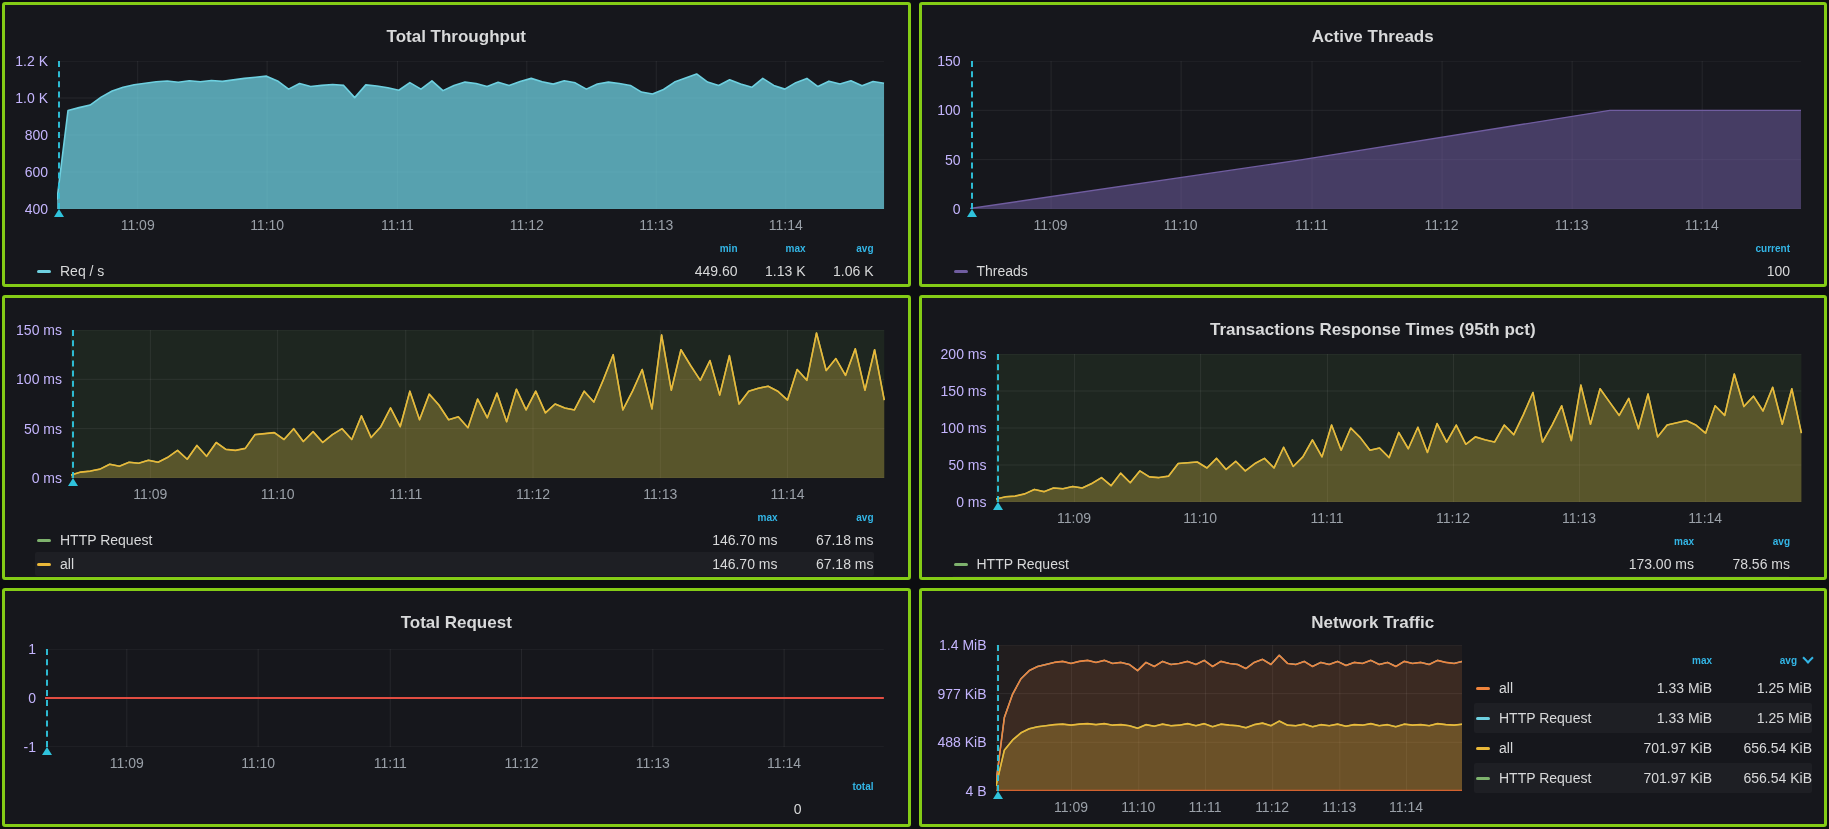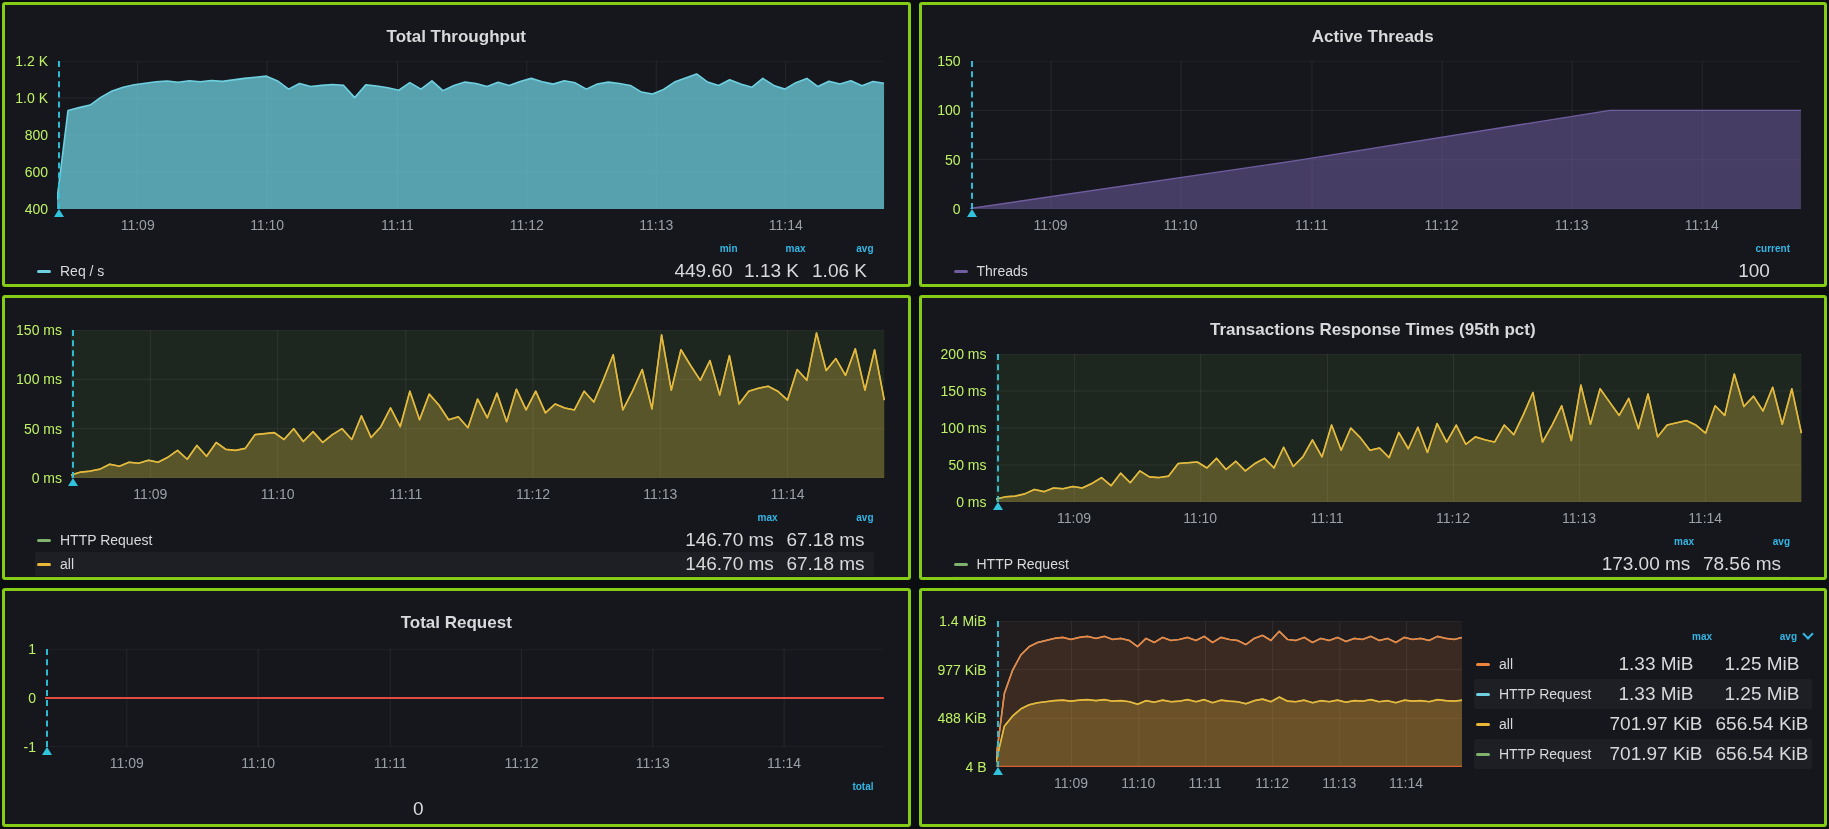--- a/index.html
+++ b/index.html
@@ -27,21 +27,21 @@
   .r12 .chart-block{margin-top:12px;}
   .p-err .chart-block{margin-top:14px;}
   .p-net .chart-block{margin-top:10px;}
   .chart-row{display:flex;}
   .r12 .chart-row{height:148px;}
   .p-err .chart-row{height:98px;}
   .p-net .chart-row{height:146px;}
   .y-axis{position:relative;flex:none;}
   .ytick{
     position:absolute;right:9px;transform:translateY(50%);
-    font-size:14px;color:#bef264;white-space:nowrap;line-height:1;
+    font-size:14px;color:#c4b5fd;white-space:nowrap;line-height:1;
   }
   .plot{position:relative;flex:1;}
   .plot-svg{position:absolute;inset:0;width:100%;height:100%;display:block;}
   .annot{position:absolute;left:1px;top:0;bottom:0;width:0;border-left:2px dashed #2fc3dc;opacity:.95;}
   .annot-tri{
     position:absolute;left:-3px;bottom:-8px;width:0;height:0;
     border-left:5px solid transparent;border-right:5px solid transparent;
     border-bottom:8px solid #2fc3dc;
   }
   .x-axis{position:relative;height:24px;margin-top:4px;}
@@ -52,21 +52,21 @@
   
   .legend-bottom{margin-top:auto;padding:0 24px 3px 20px;flex:none;}
   .lg-head,.lg-row{display:grid;align-items:center;}
   .lg-head{height:22px;}
   .lg-row{height:24px;border-radius:2px;}
   .lg-row.stripe{background:rgba(255,255,255,0.035);}
   .lg-h{text-align:right;font-size:10px;font-weight:700;color:#33b5e5;cursor:pointer;white-space:nowrap;}
   .lg-series{display:flex;align-items:center;cursor:pointer;min-width:0;}
   .dash{display:inline-block;width:14px;height:3px;border-radius:2px;margin:0 9px 0 2px;flex:none;}
   .lg-label{font-size:14px;color:#d8d9da;white-space:nowrap;}
-  .lg-v{text-align:center;font-size:19px;color:#d8d9da;white-space:nowrap;}
+  .lg-v{text-align:right;font-size:14px;color:#d8d9da;white-space:nowrap;}
   
   .net-body{display:flex;flex:1;min-height:0;}
   .net-chart{flex:1;display:flex;flex-direction:column;min-width:0;}
   .legend-side{width:352px;flex:none;box-sizing:border-box;padding:12px 2px 0 12px;}
   .legend-side .lg-head{height:26px;}
   .legend-side .lg-row{height:30px;}
   .chev{
     display:inline-block;width:6px;height:6px;margin-left:7px;
     border-right:2px solid #33b5e5;border-bottom:2px solid #33b5e5;
     transform:rotate(45deg);vertical-align:2px;
@@ -362,20 +362,21 @@
           <span></span>
           <span class="lg-h">total</span>
         </div>
         <div class="lg-row" style="grid-template-columns:1fr 72px">
           <span class="lg-v">0</span>
         </div>
       </div>
   </section>
 
   <section class="panel p-net">
+    <h2 class="panel-title">Network Traffic</h2>
     <div class="net-body">
       <div class="net-chart">
         <div class="chart-block">
           <div class="chart-row">
             <div class="y-axis" style="width: 64px;">
                 <span class="ytick" style="bottom:0.00%">4 B</span>
                 <span class="ytick" style="bottom:33.33%">488 KiB</span>
                 <span class="ytick" style="bottom:66.67%">977 KiB</span>
                 <span class="ytick" style="bottom:100.00%">1.4 MiB</span>
               </div>

